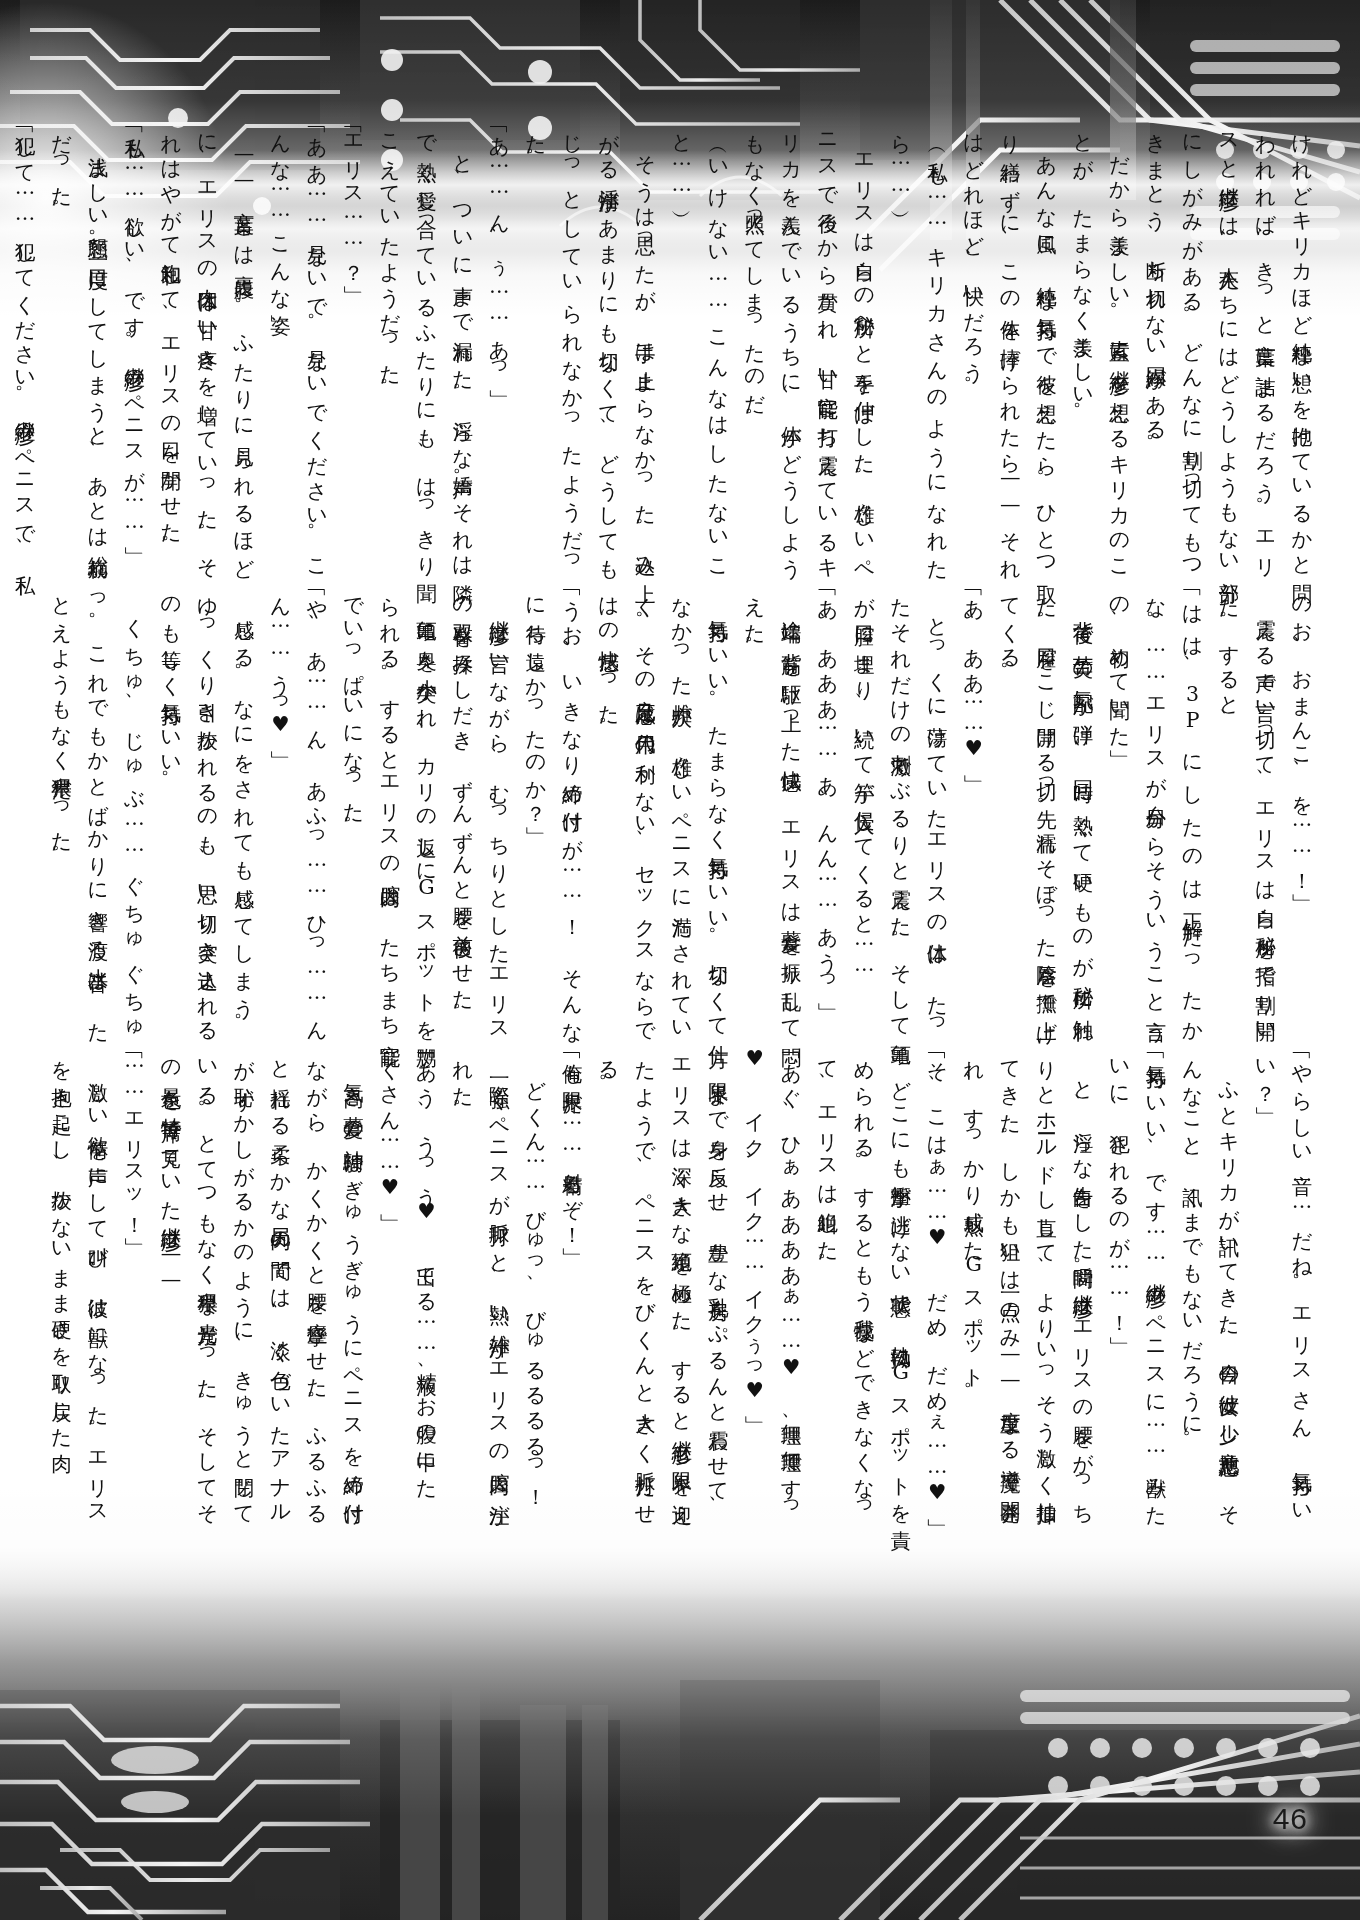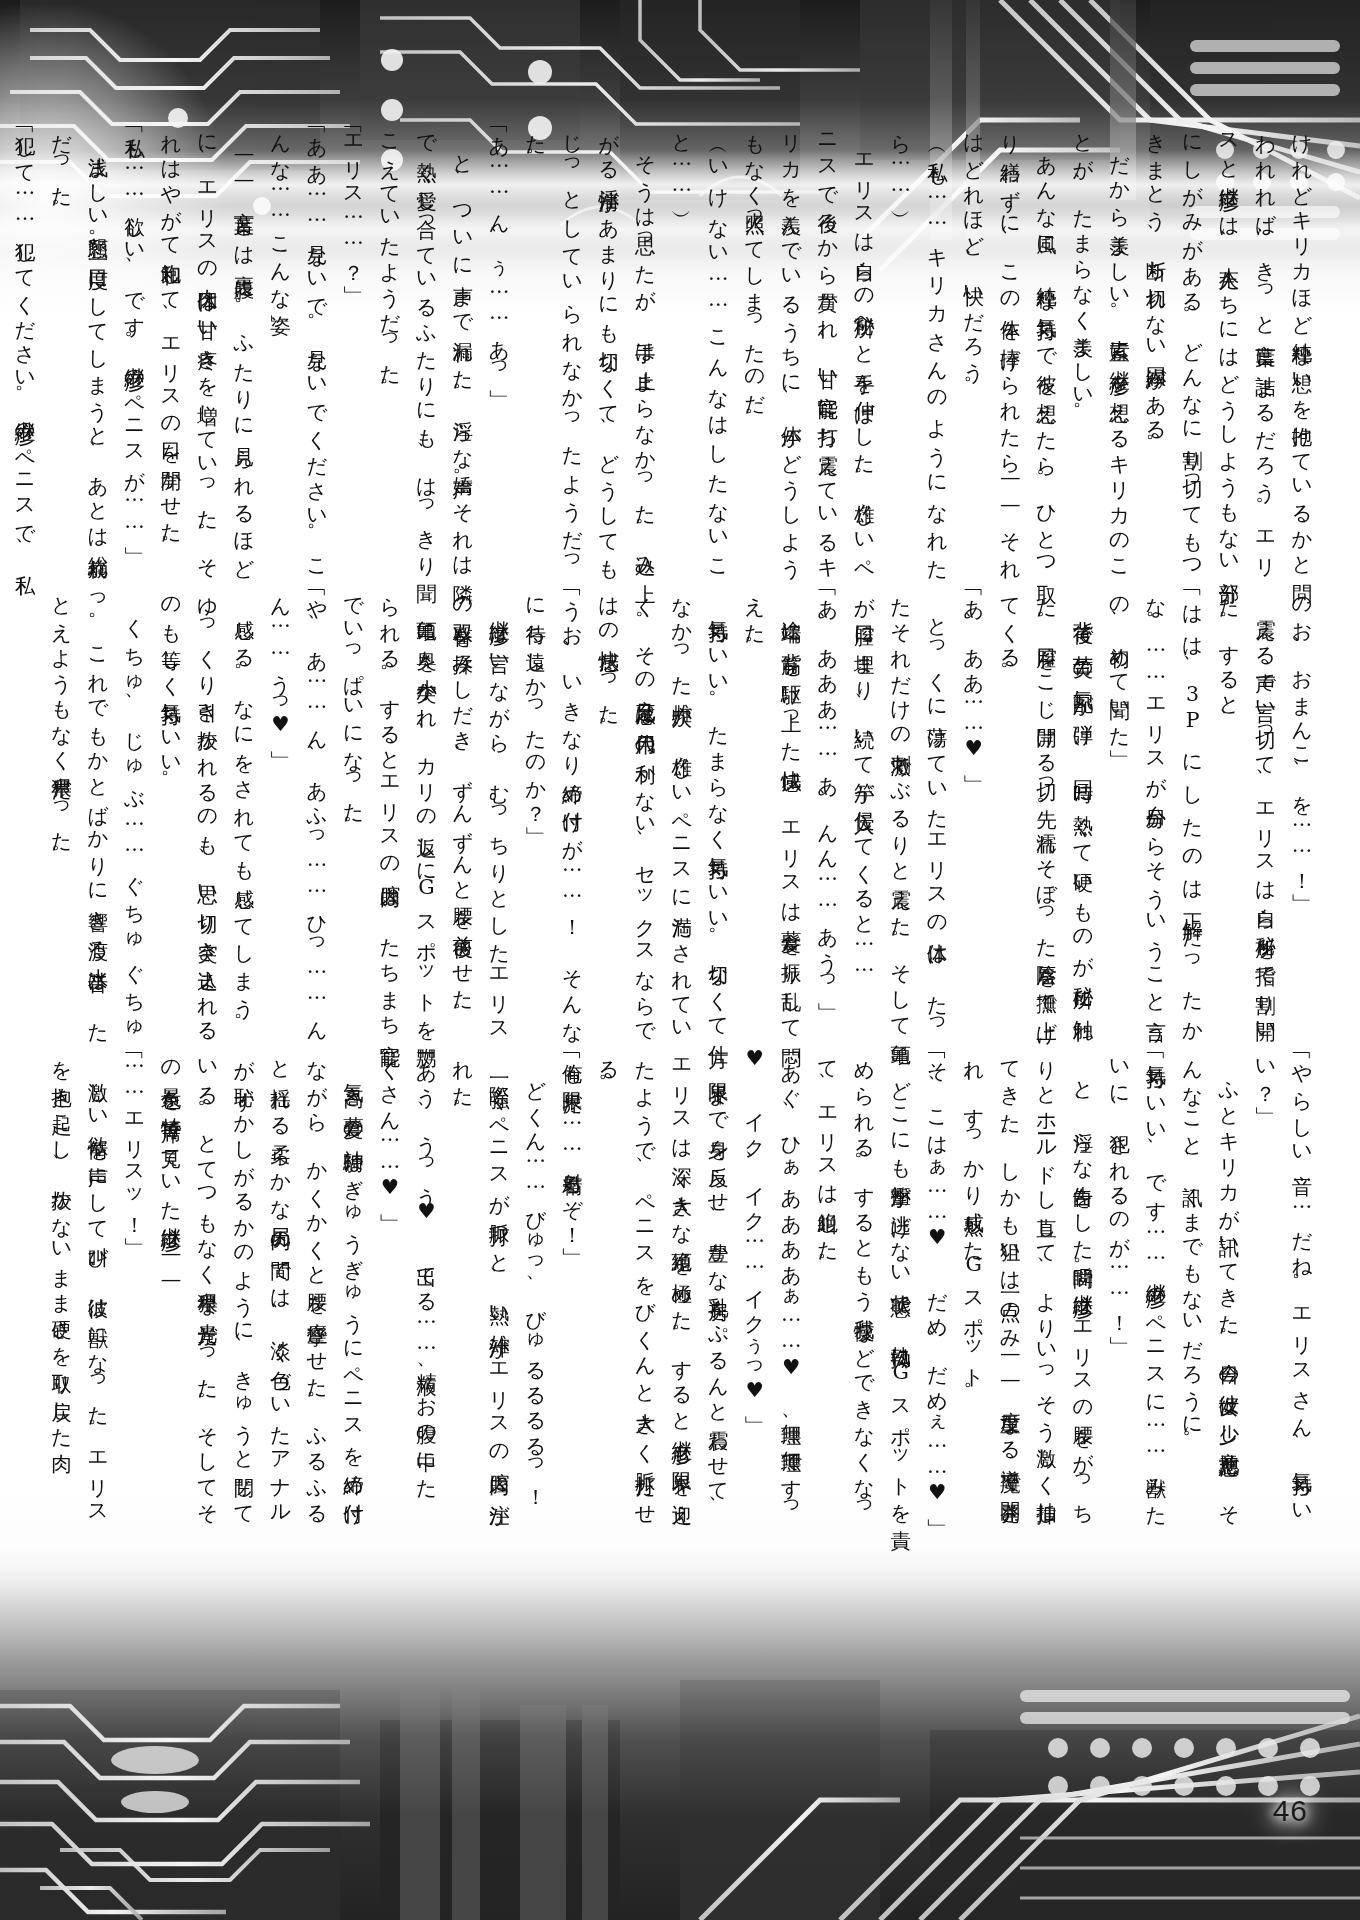--- a/index.html
+++ b/index.html
@@ -95,21 +95,21 @@
 
   .para-block p{
     margin:0 0 0 0;
     text-indent:1em;
   }
   .para-block p.no-indent{ text-indent:0; }
 
   
   #page-number{
     position:absolute;
-    right:52px; bottom:92px;
+    right:52px; bottom:84px;
     font-family:"Liberation Sans","DejaVu Sans",sans-serif;
     font-size:30px;
     color:#1a1a1a;
     letter-spacing:1px;
     text-shadow:0 0 10px #fff, 0 0 18px #fff, 0 0 26px #fff, 0 0 34px #fff;
     z-index:40;
   }
 </style>
 </head>
 <body>

